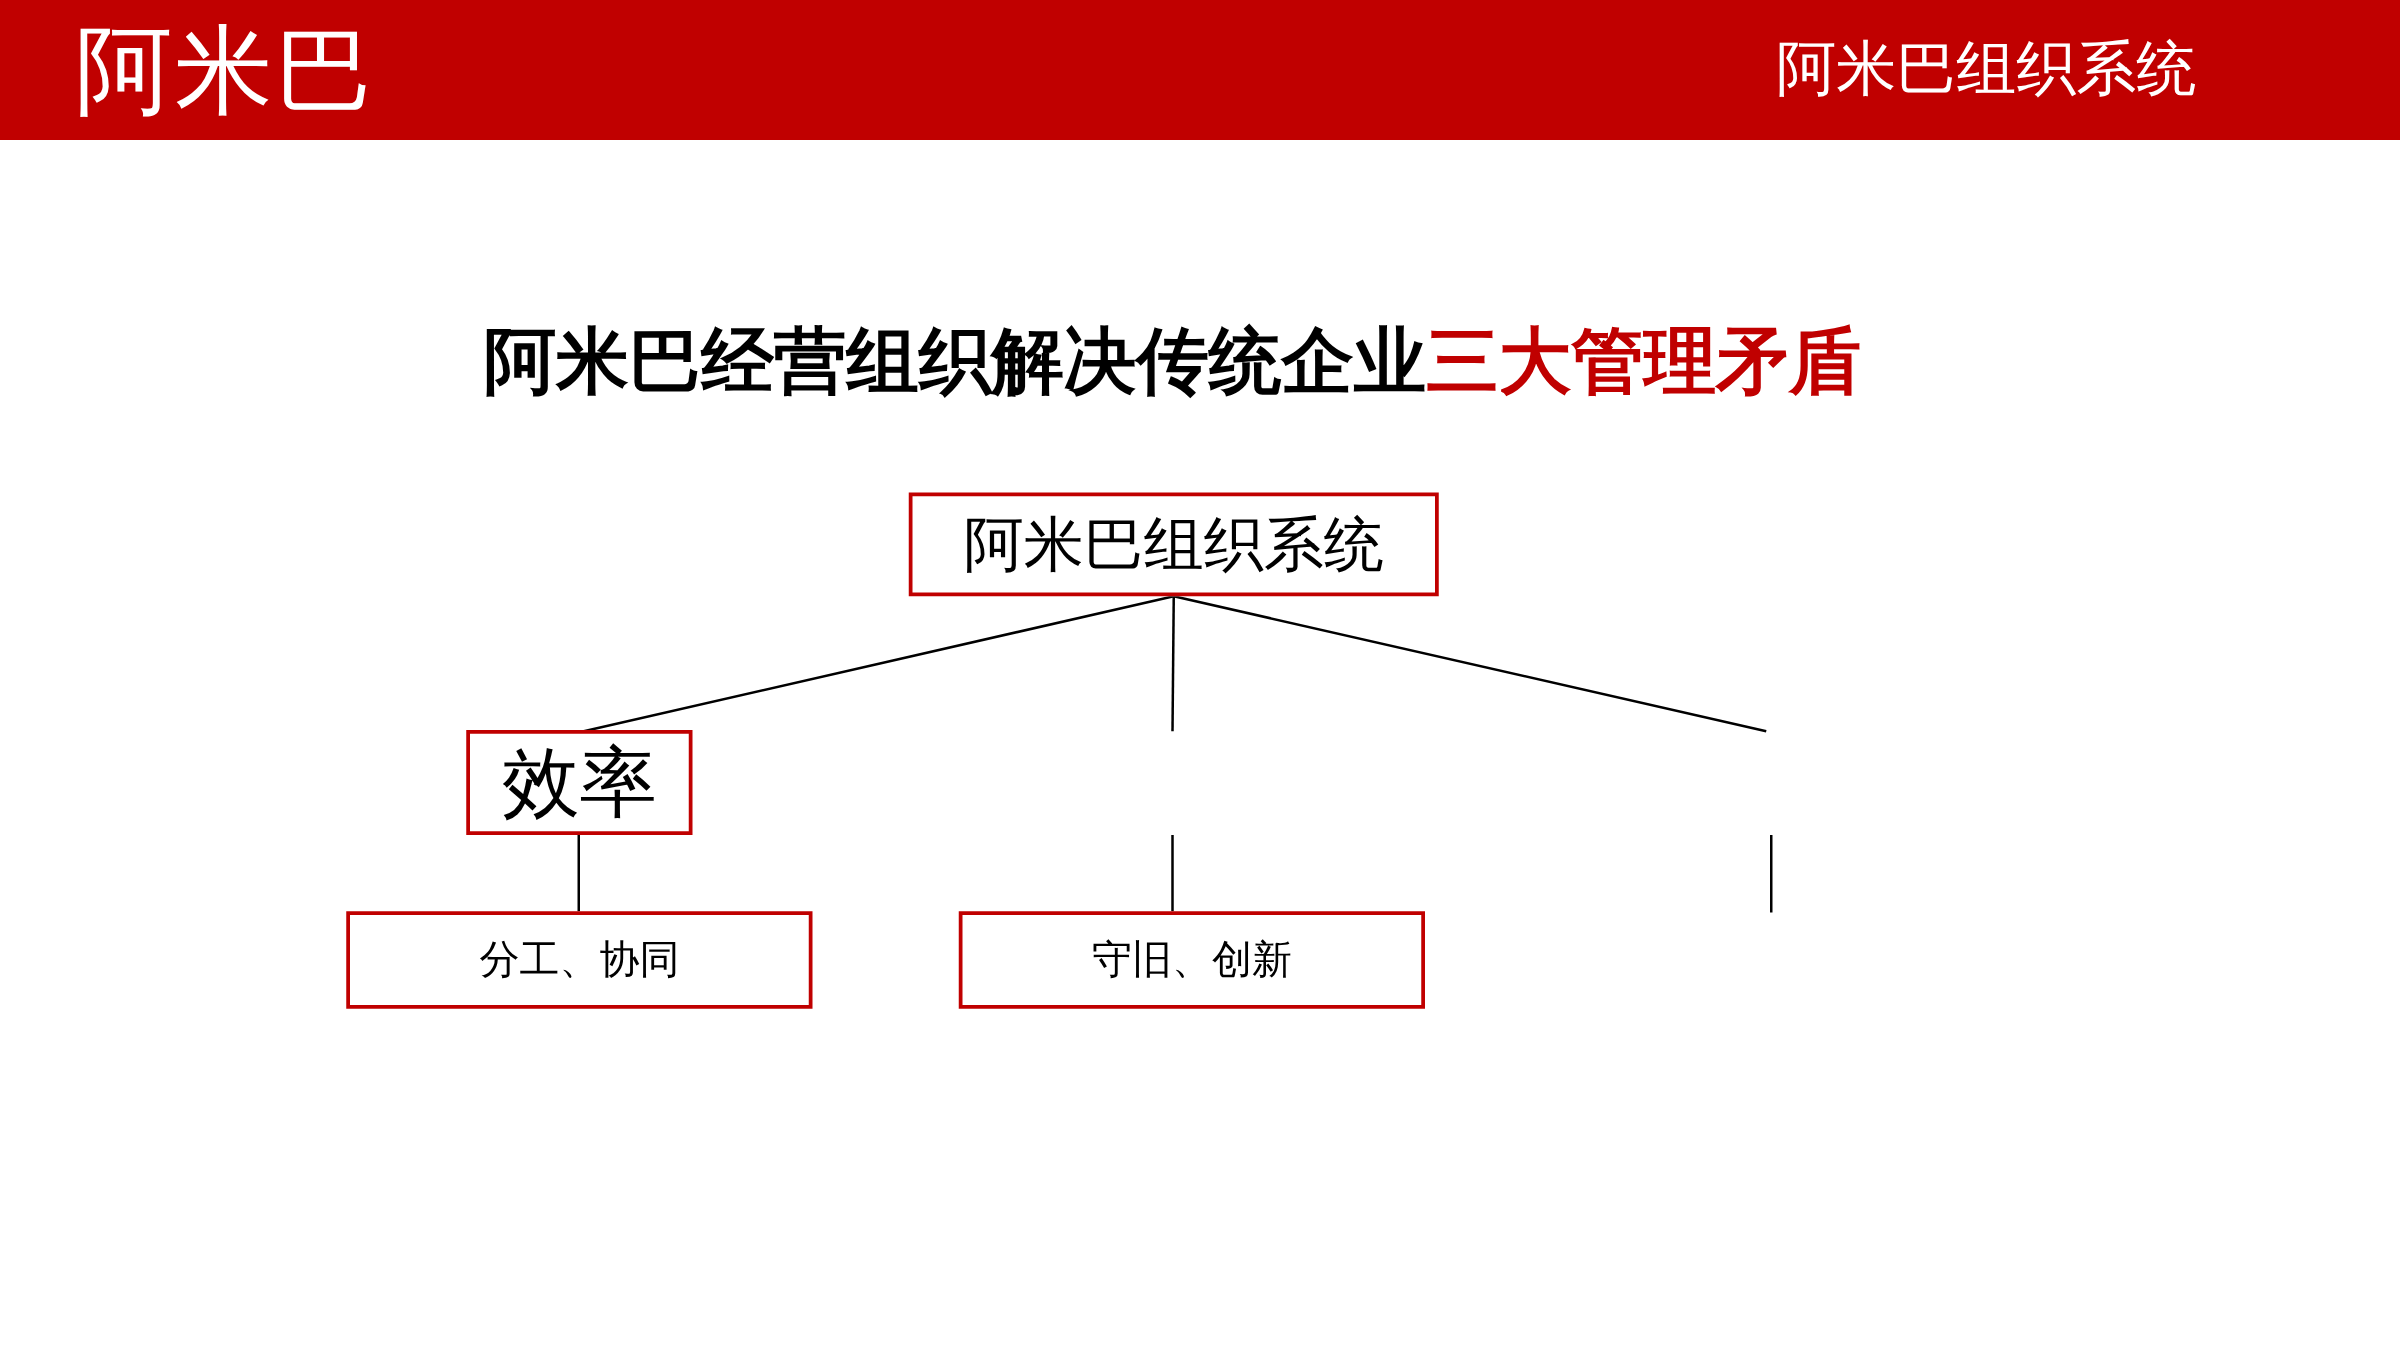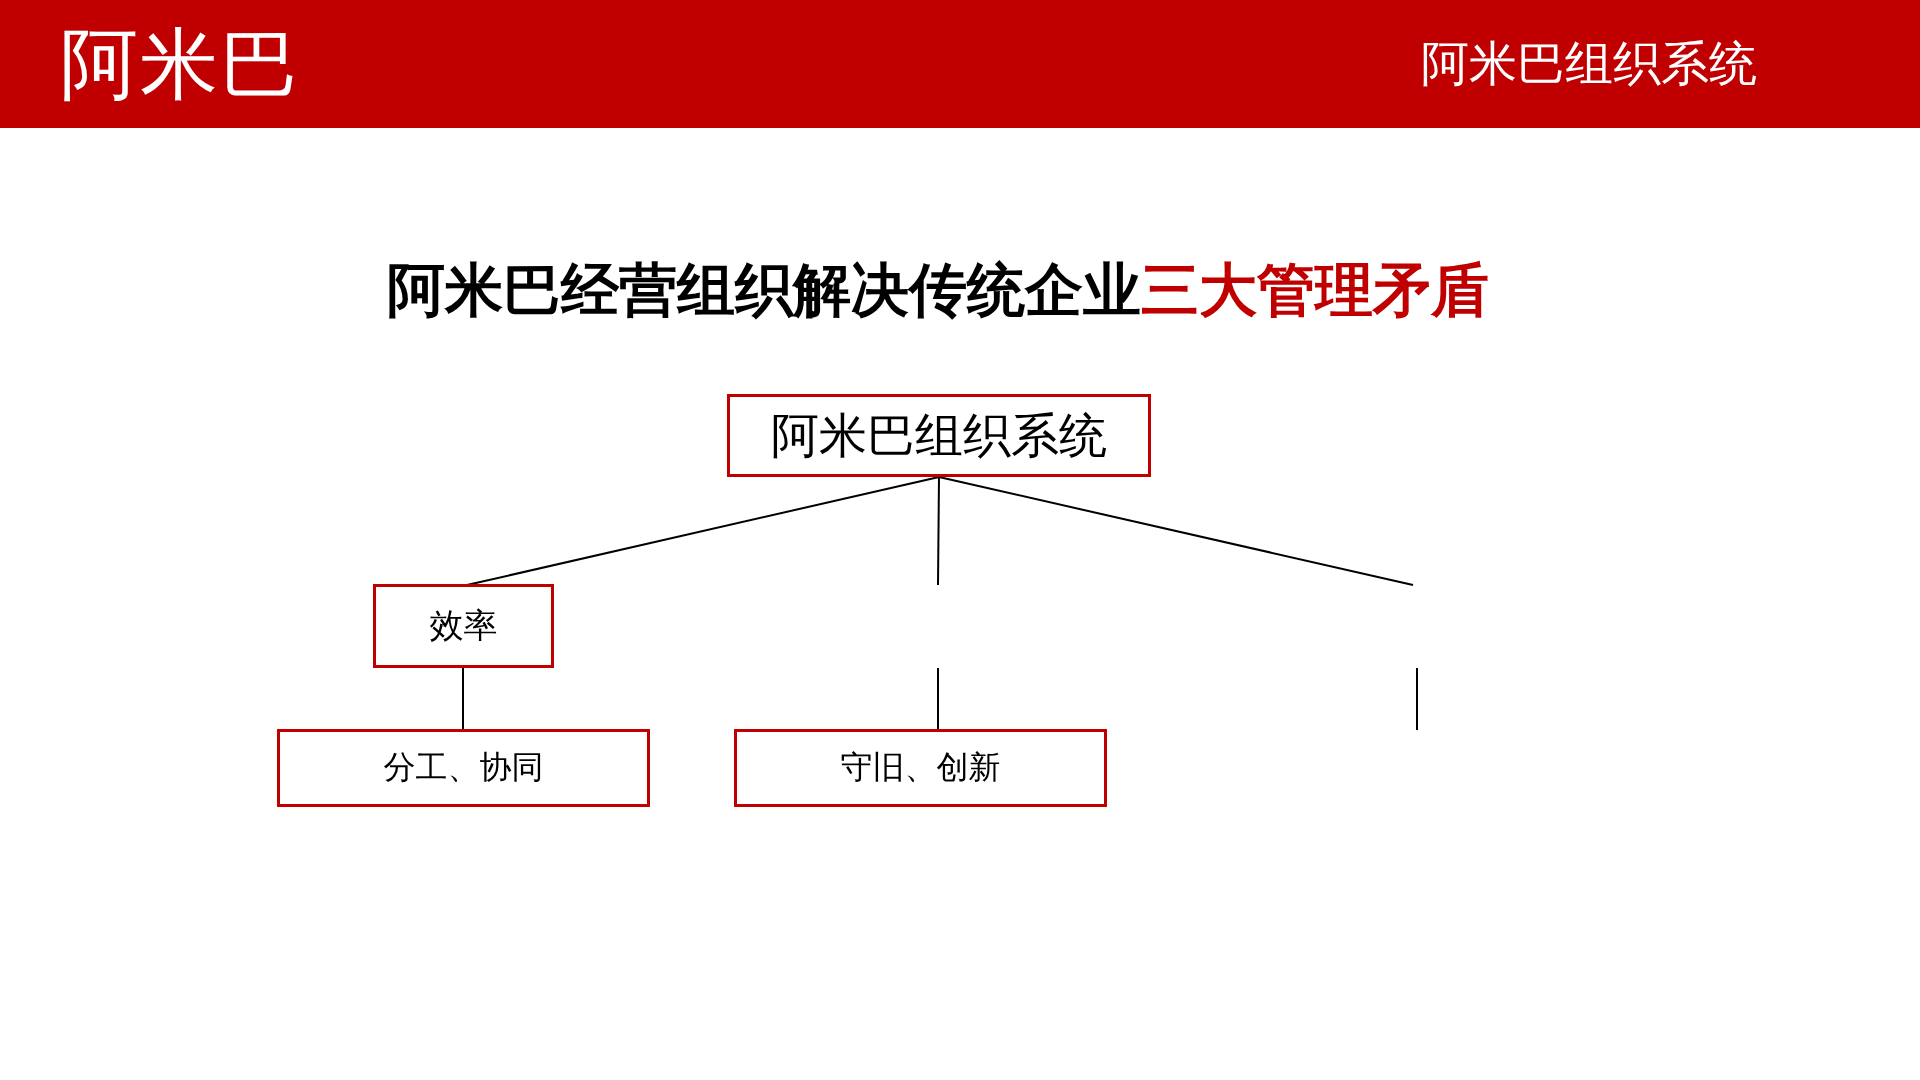--- a/index.html
+++ b/index.html
@@ -13,21 +13,21 @@
   body{
     font-family:"Liberation Sans","DejaVu Sans",sans-serif;
     background:var(--bg);
     position:relative;
     overflow:hidden;
   }
   .page{position:relative;width:1920px;height:1080px;background:var(--bg);}
 
   
   .header{
-    position:absolute;left:0;top:0;width:1920px;height:128px;
+    position:absolute;left:0;top:0;width:1920px;height:112px;
     background:var(--accent);
     color:var(--header-text);
     display:flex;align-items:center;justify-content:space-between;
   }
   .header .brand{
     font-size:78px;line-height:1;font-weight:400;
     padding-left:60px;letter-spacing:2px;white-space:nowrap;
   }
   .header .topic{
     font-size:48px;line-height:1;font-weight:400;
@@ -46,27 +46,27 @@
   
   .node{
     position:absolute;
     border:3px solid var(--accent);
     background:var(--bg);
     display:flex;align-items:center;justify-content:center;
     color:var(--ink);
     white-space:nowrap;
   }
   .node-root{left:727px;top:394px;width:424px;height:83px;font-size:48px;}
-  .node-mid{top:584px;width:181px;height:84px;font-size:34px;}
+  .node-mid{top:584px;width:181px;height:84px;font-size:62px;}
   .node-mid.m0{left:373px;}
   .node-mid.m1{left:847px;}
   .node-mid.m2{left:1326px;}
   .node-bottom{top:729px;width:373px;height:78px;font-size:32px;}
   .node-bottom.b0{left:277px;}
-  .node-bottom.b1{left:734px;}
+  .node-bottom.b1{left:767px;}
   .node-bottom.b2{left:1232px;}
 
   .connectors{
     position:absolute;left:0;top:0;width:1920px;height:1080px;
     pointer-events:none;
   }
 </style>
 </head>
 <body>
 

